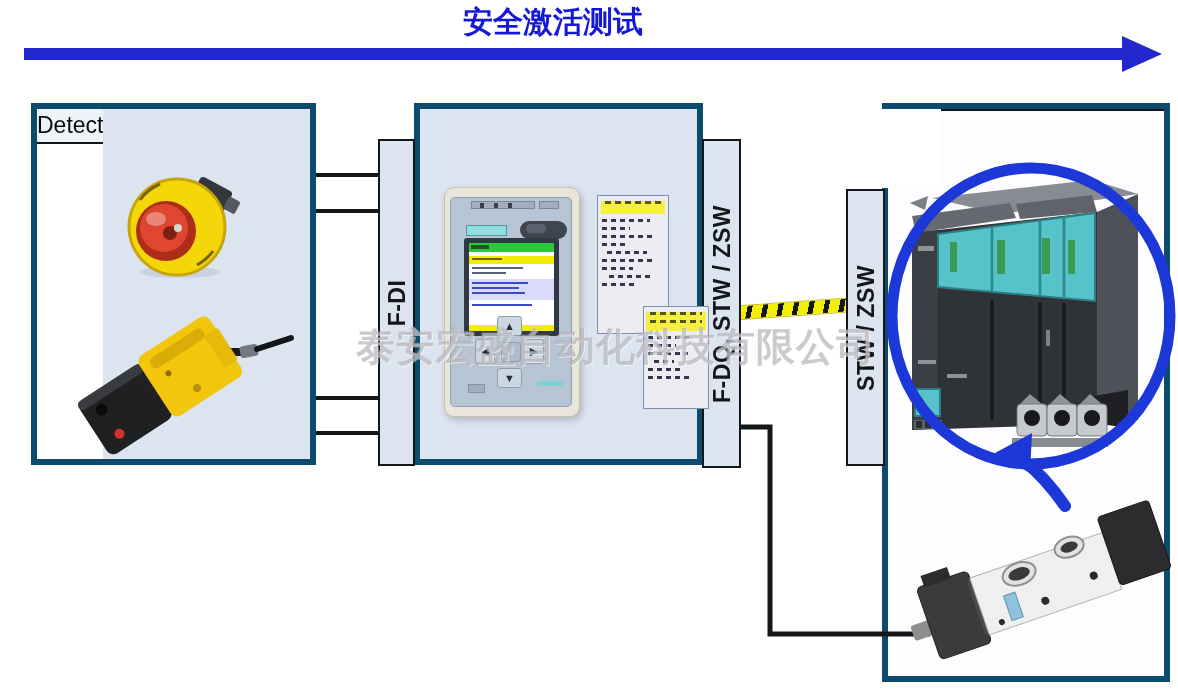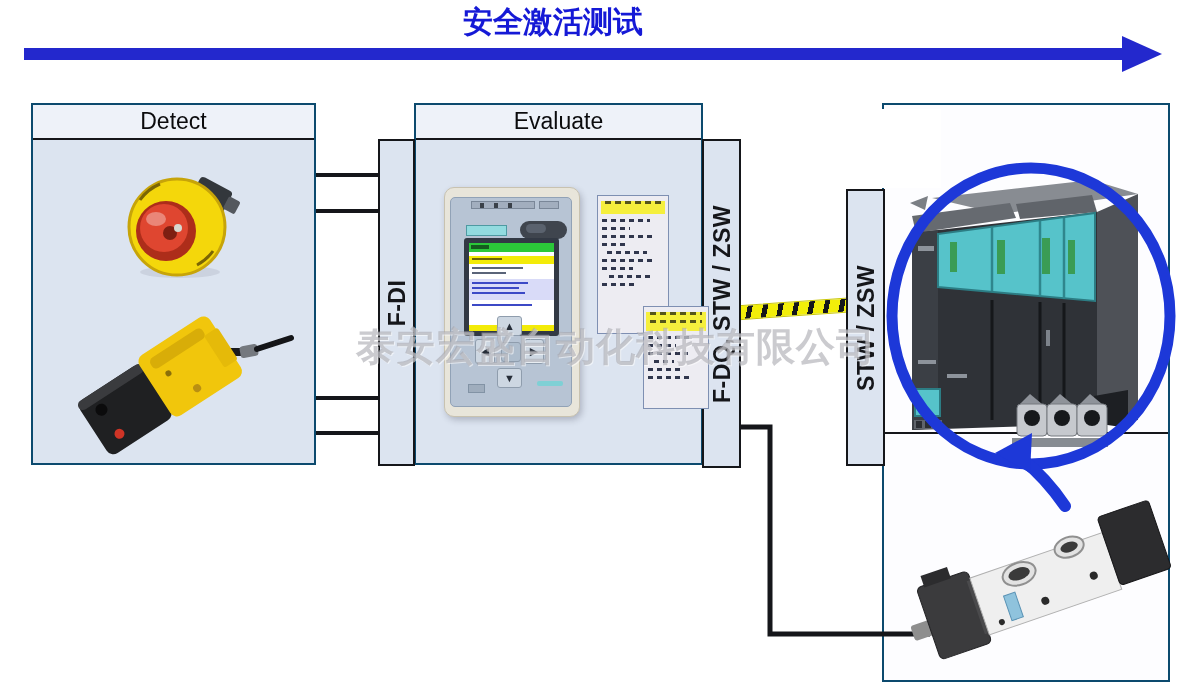--- a/index.html
+++ b/index.html
@@ -1,19 +1,19 @@
 <!DOCTYPE html>
 <html><head>
 <meta charset="utf-8">
 <style>
   html,body{margin:0;padding:0;background:#ffffff;}
   #stage{position:relative;width:1178px;height:698px;background:#ffffff;overflow:hidden;
          font-family:"Liberation Sans",sans-serif;text-align:right;}
   
-  .block{position:absolute;box-sizing:border-box;border:2px solid #0c4a6e;z-index:1;display:flex;flex-direction:column;}
+  .block{position:absolute;box-sizing:border-box;border:6px solid #0c4a6e;z-index:1;display:flex;flex-direction:row;}
   .block-header{box-sizing:border-box;height:35px;border-bottom:2px solid #15161a;display:flex;align-items:center;justify-content:center;
                 font-size:23px;color:#0b0b0d;background:#eef2f9;}
   .block-body{flex:1;background:#dce4f0;}
   
   .strip{position:absolute;box-sizing:border-box;background:#dce4f0;border:2px solid #15161a;z-index:3;}
   .vlabel{position:absolute;left:50%;top:50%;transform:translate(-50%,-50%) rotate(-90deg);
           white-space:nowrap;font-size:23px;font-weight:600;color:#15161a;letter-spacing:.5px;}
   
   .hline{position:absolute;height:4px;background:#15161a;z-index:4;}
   
@@ -55,21 +55,20 @@
 <div id="stage">
 
   <div class="cn-title" style="left:553px;top:2px;transform:translateX(-50%);">安全激活测试</div>
 
   <div class="block" style="left:31px;top:103px;width:285px;height:362px;">
     <div class="block-header">Detect</div>
     <div class="block-body"></div>
   </div>
 
   <div class="block" style="left:414px;top:103px;width:289px;height:362px;">
-    <div class="block-header">Evaluate</div>
     <div class="block-body"></div>
   </div>
 
   <div class="block" style="left:882px;top:103px;width:288px;height:579px;">
     <div style="height:327px;background:#fdfdff;"></div>
     <div style="flex:1;background:#fdfdff;border-top:2px solid #15161a;"></div>
   </div>
 
   <div class="label-bg" style="left:741px;top:109px;width:200px;height:79px;"></div>
 

